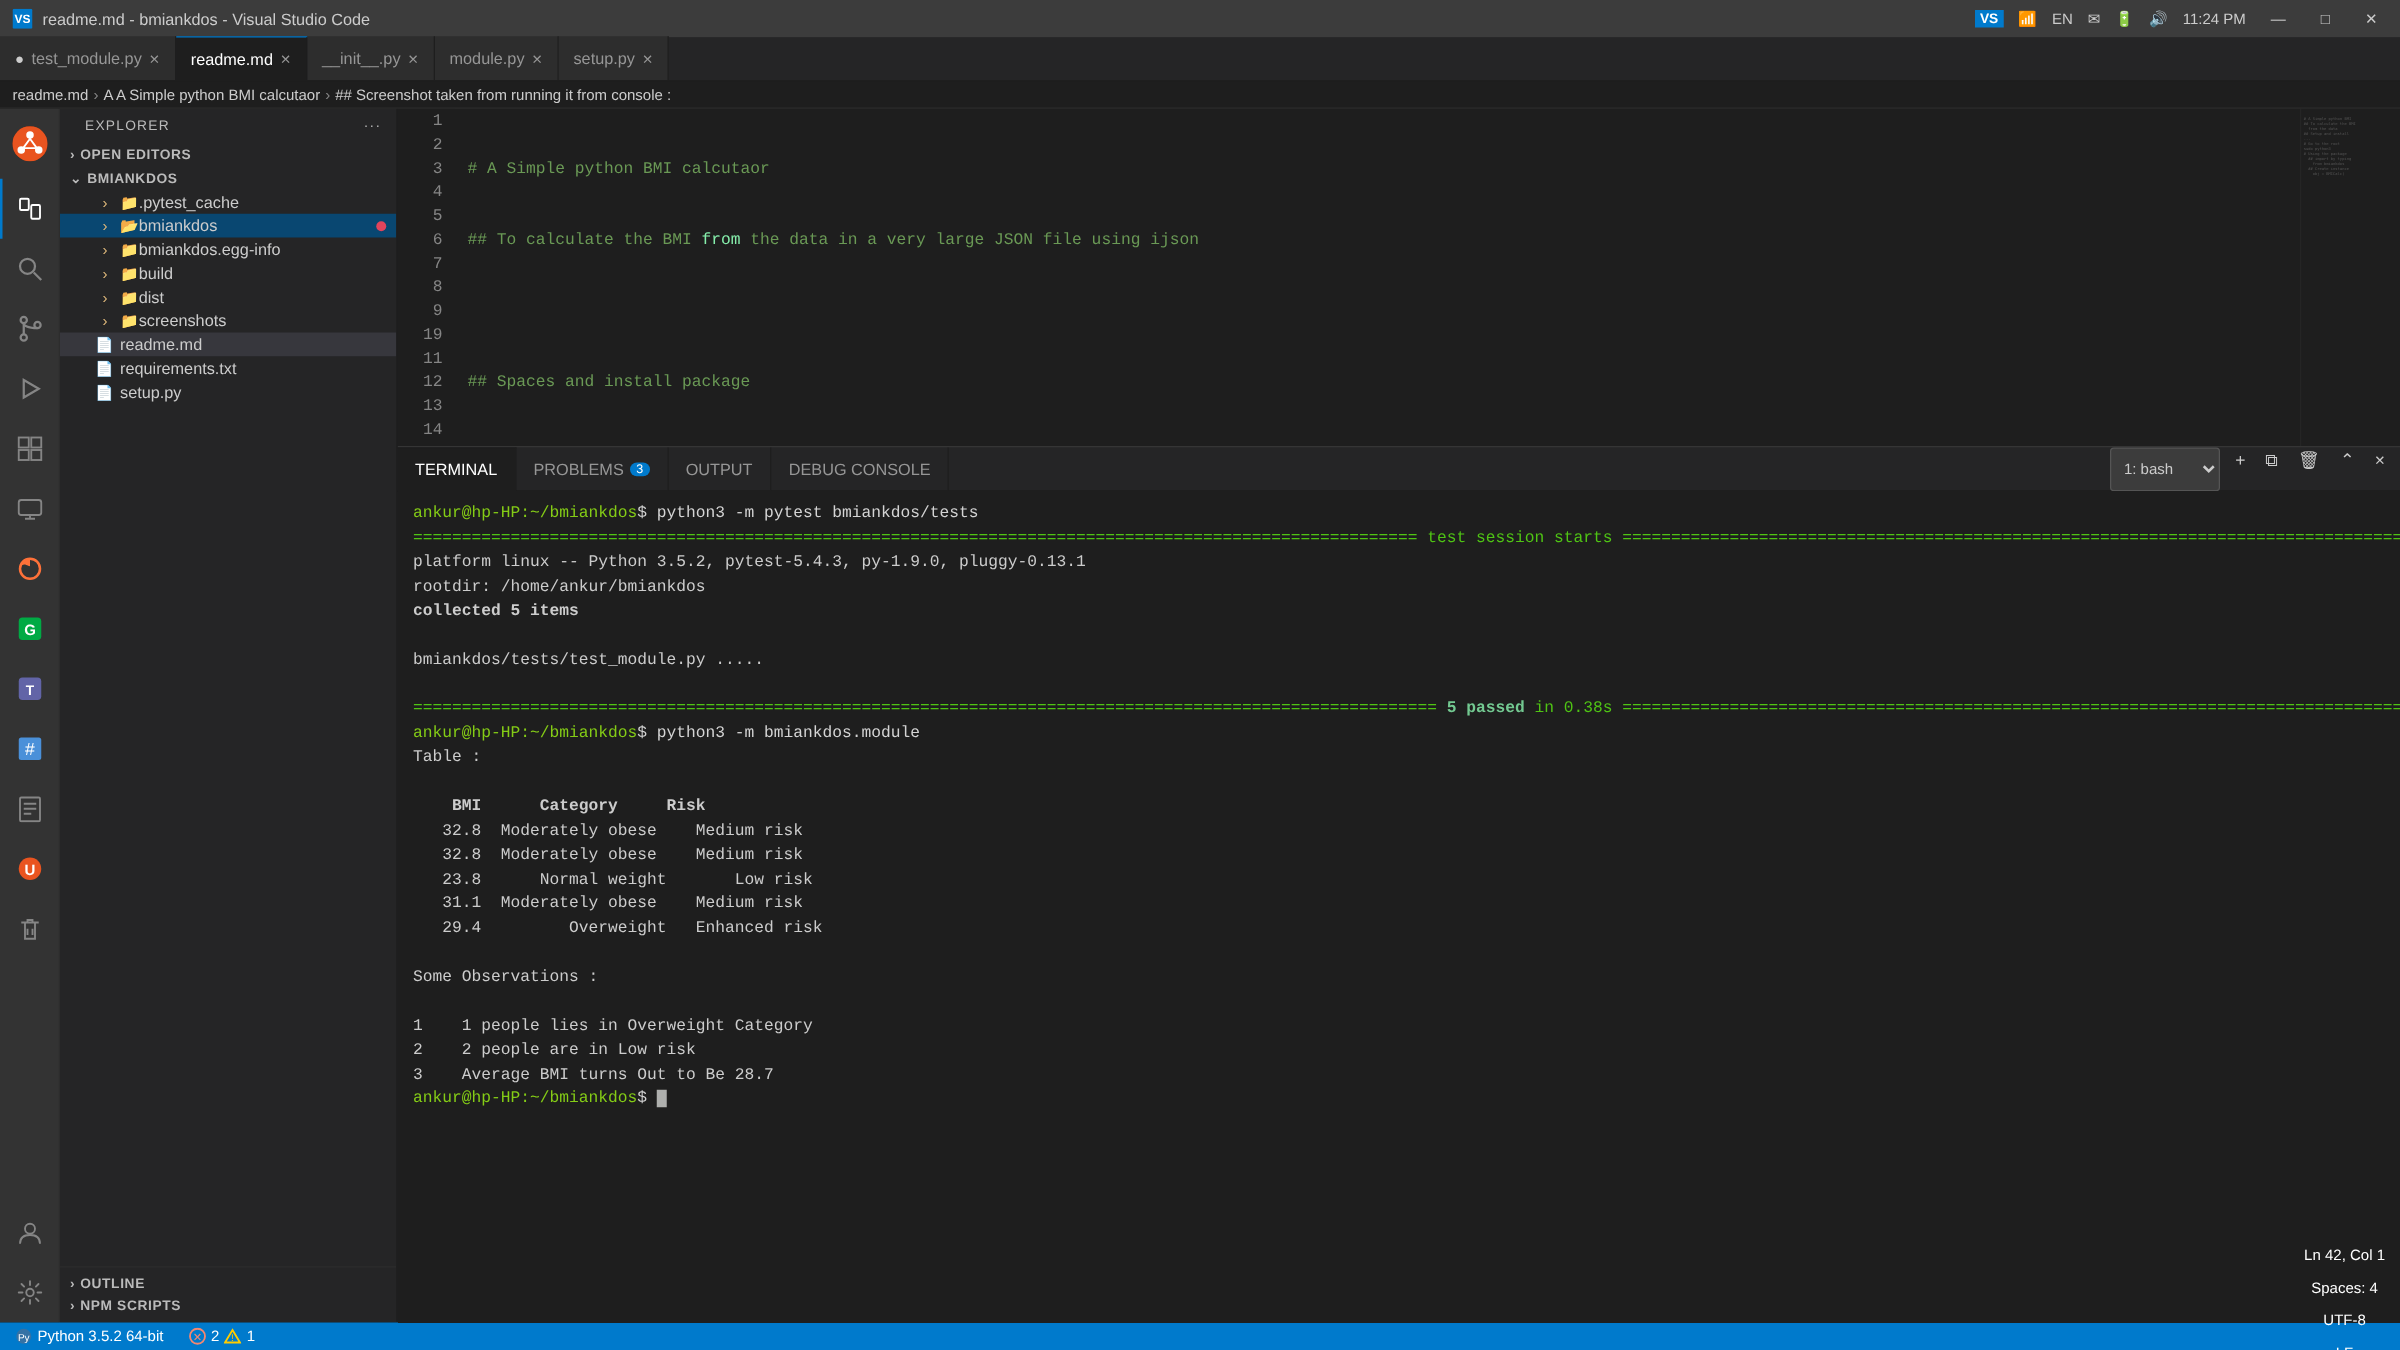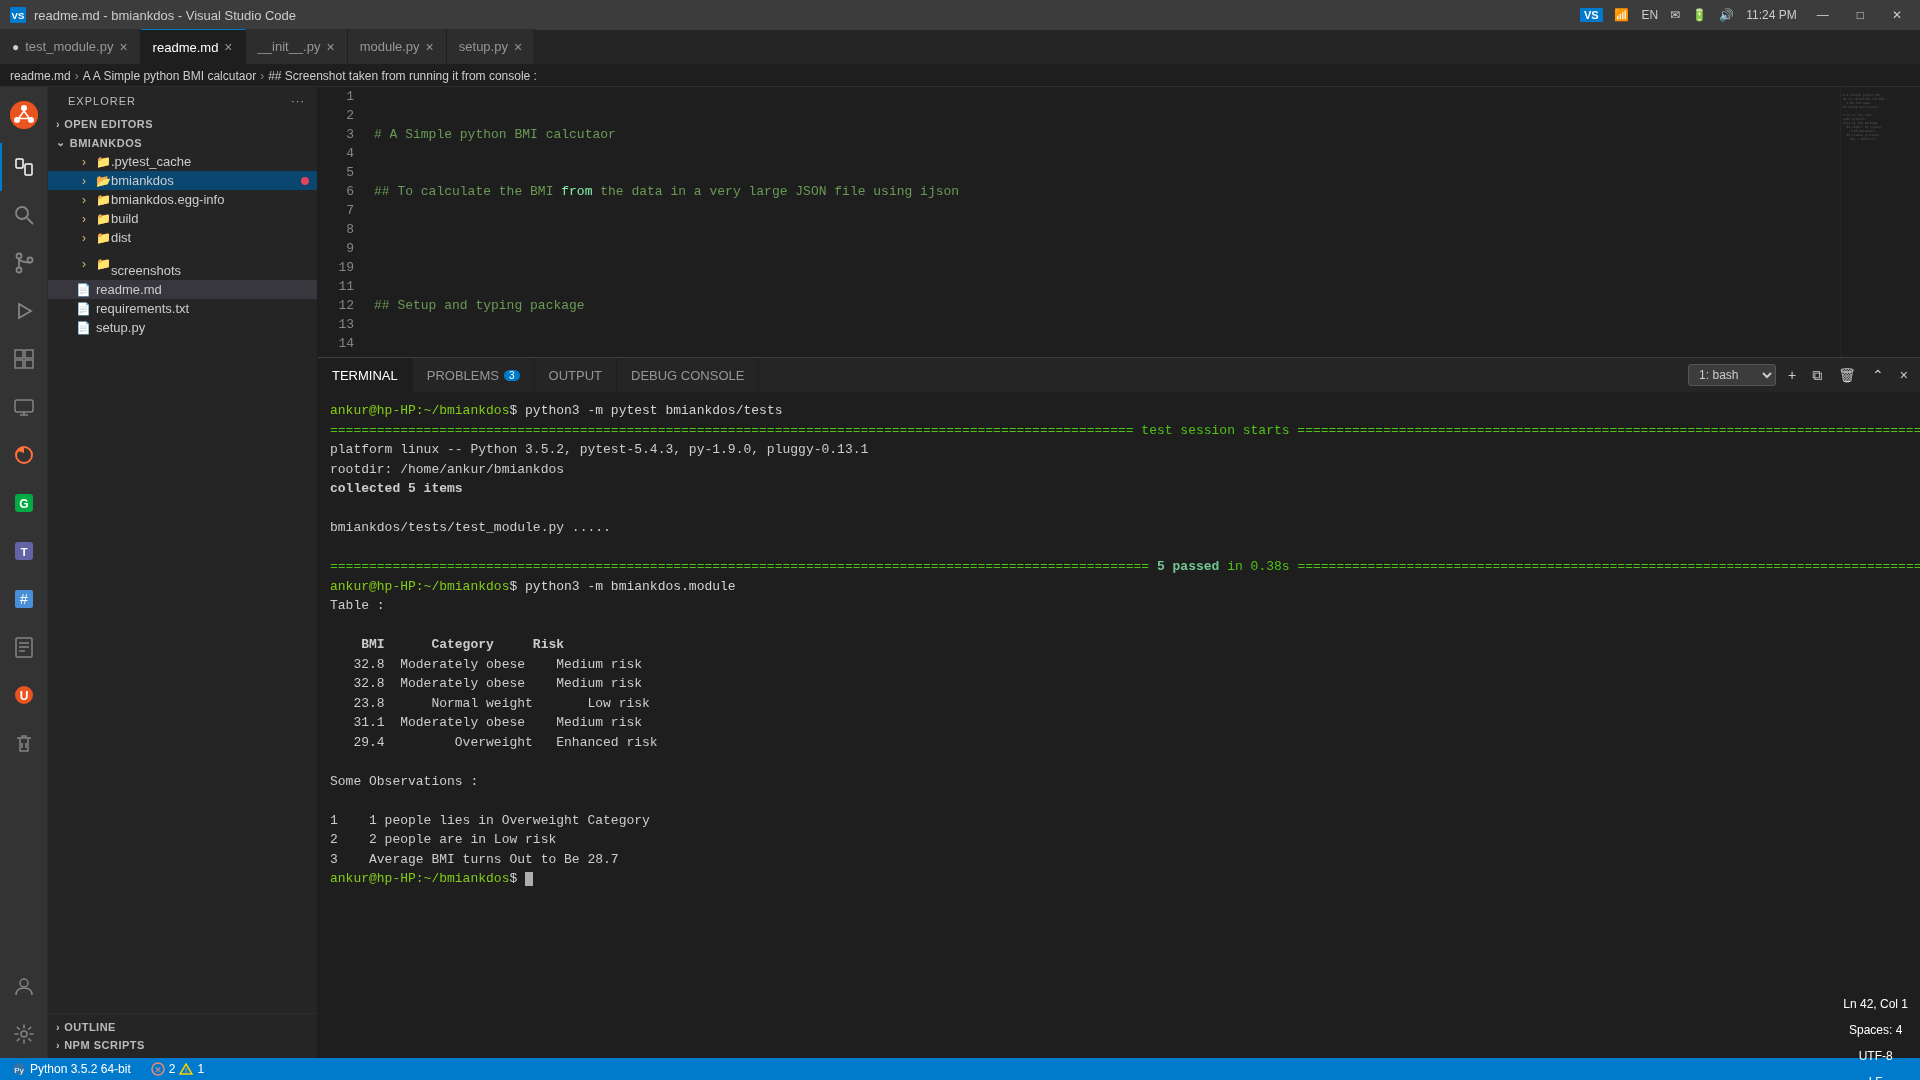--- a/index.html
+++ b/index.html
@@ -290,21 +290,20 @@
       background: #007acc;
       color: white;
       border-radius: 10px;
       font-size: 10px;
       padding: 0 5px;
       margin-left: 5px;
     }
     #terminal-toolbar {
       margin-left: auto;
       display: flex;
-      align-items: center;
       padding-right: 8px;
       gap: 8px;
       height: 35px;
     }
     .term-toolbar-btn {
       color: #cccccc;
       cursor: pointer;
       font-size: 14px;
       padding: 2px 4px;
     }
@@ -627,21 +626,21 @@
 
         <div class="tree-item tree-indent-2">
           <span class="tree-icon folder-color">›</span>
           <span class="folder-color" style="font-size:12px;">📁</span>
           <span style="color:#cccccc;font-size:13px;">dist</span>
         </div>
 
         <div class="tree-item tree-indent-2">
           <span class="tree-icon folder-color">›</span>
           <span class="folder-color" style="font-size:12px;">📁</span>
-          <span style="color:#cccccc;font-size:13px;margin-top:14px;">screenshots</span>
+          <span style="color:#cccccc;font-size:13px;">screenshots</span>
         </div>
 
         <div class="tree-item tree-indent-2 active" style="background:#37373d;">
           <span class="tree-icon" style="color:#519aba;">📄</span>
           <span style="color:#cccccc;font-size:13px;">readme.md</span>
         </div>
 
         <div class="tree-item tree-indent-2">
           <span class="tree-icon" style="color:#cccccc;">📄</span>
           <span style="color:#cccccc;font-size:13px;">requirements.txt</span>
@@ -684,21 +683,21 @@
           <span class="ln">12</span>
           <span class="ln">13</span>
           <span class="ln">14</span>
           <span class="ln">15</span>
 
         </div>
         <div id="editor-content">
           <div><span class="c-comment"># A Simple python BMI calcutaor</span></div>
           <div><span class="c-comment">## To calculate the BMI </span><span style="color:#86efac;">from</span><span class="c-comment"> the data in a very large JSON file using ijson</span></div>
           <div>&nbsp;</div>
-          <div><span class="c-comment">## Setup and typing package</span></div>
+          <div><span class="c-comment">## Spaces and install package</span></div>
           <div>&nbsp;</div>
           
           
           
           
           
           
           
           
           

